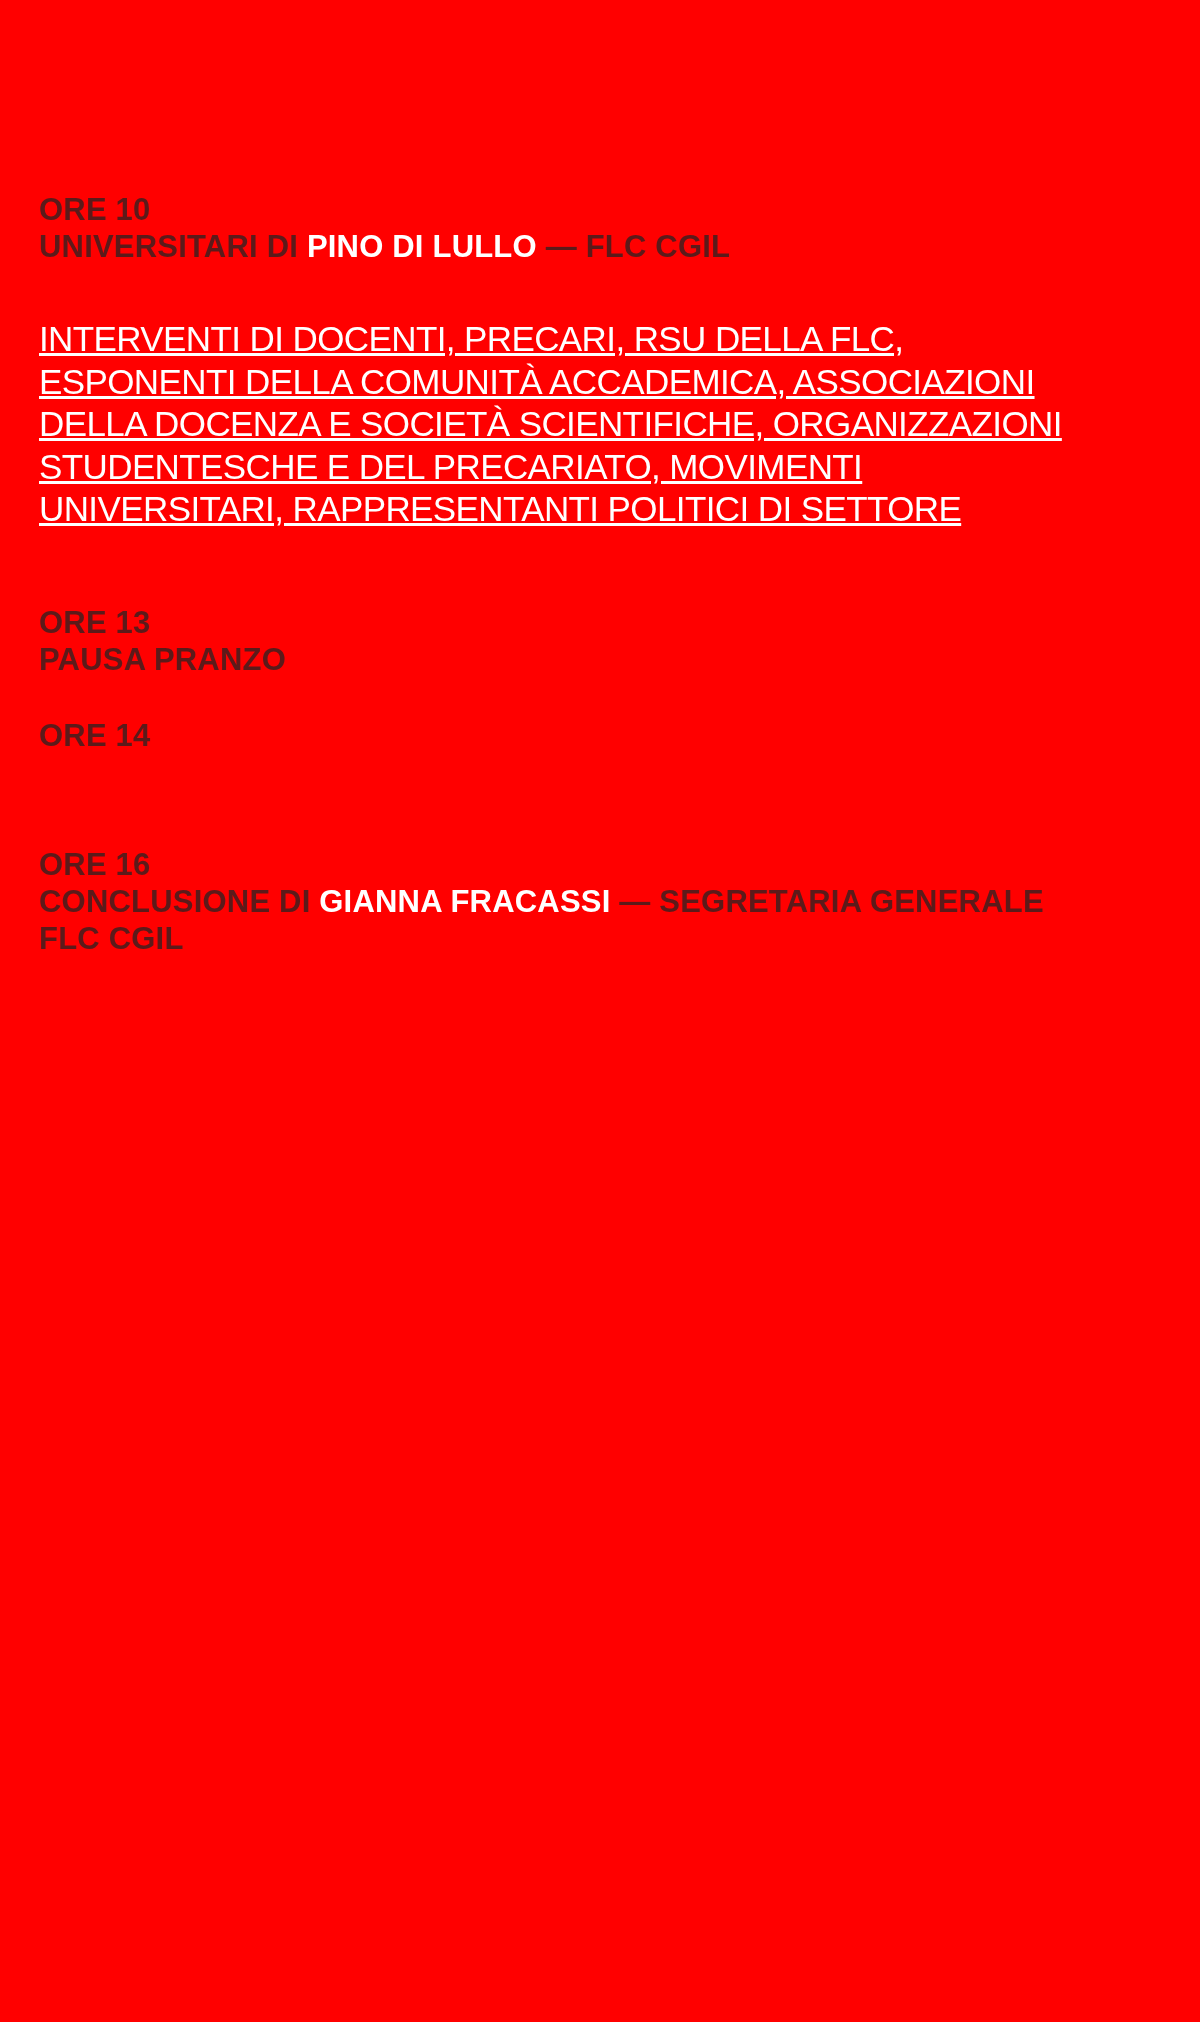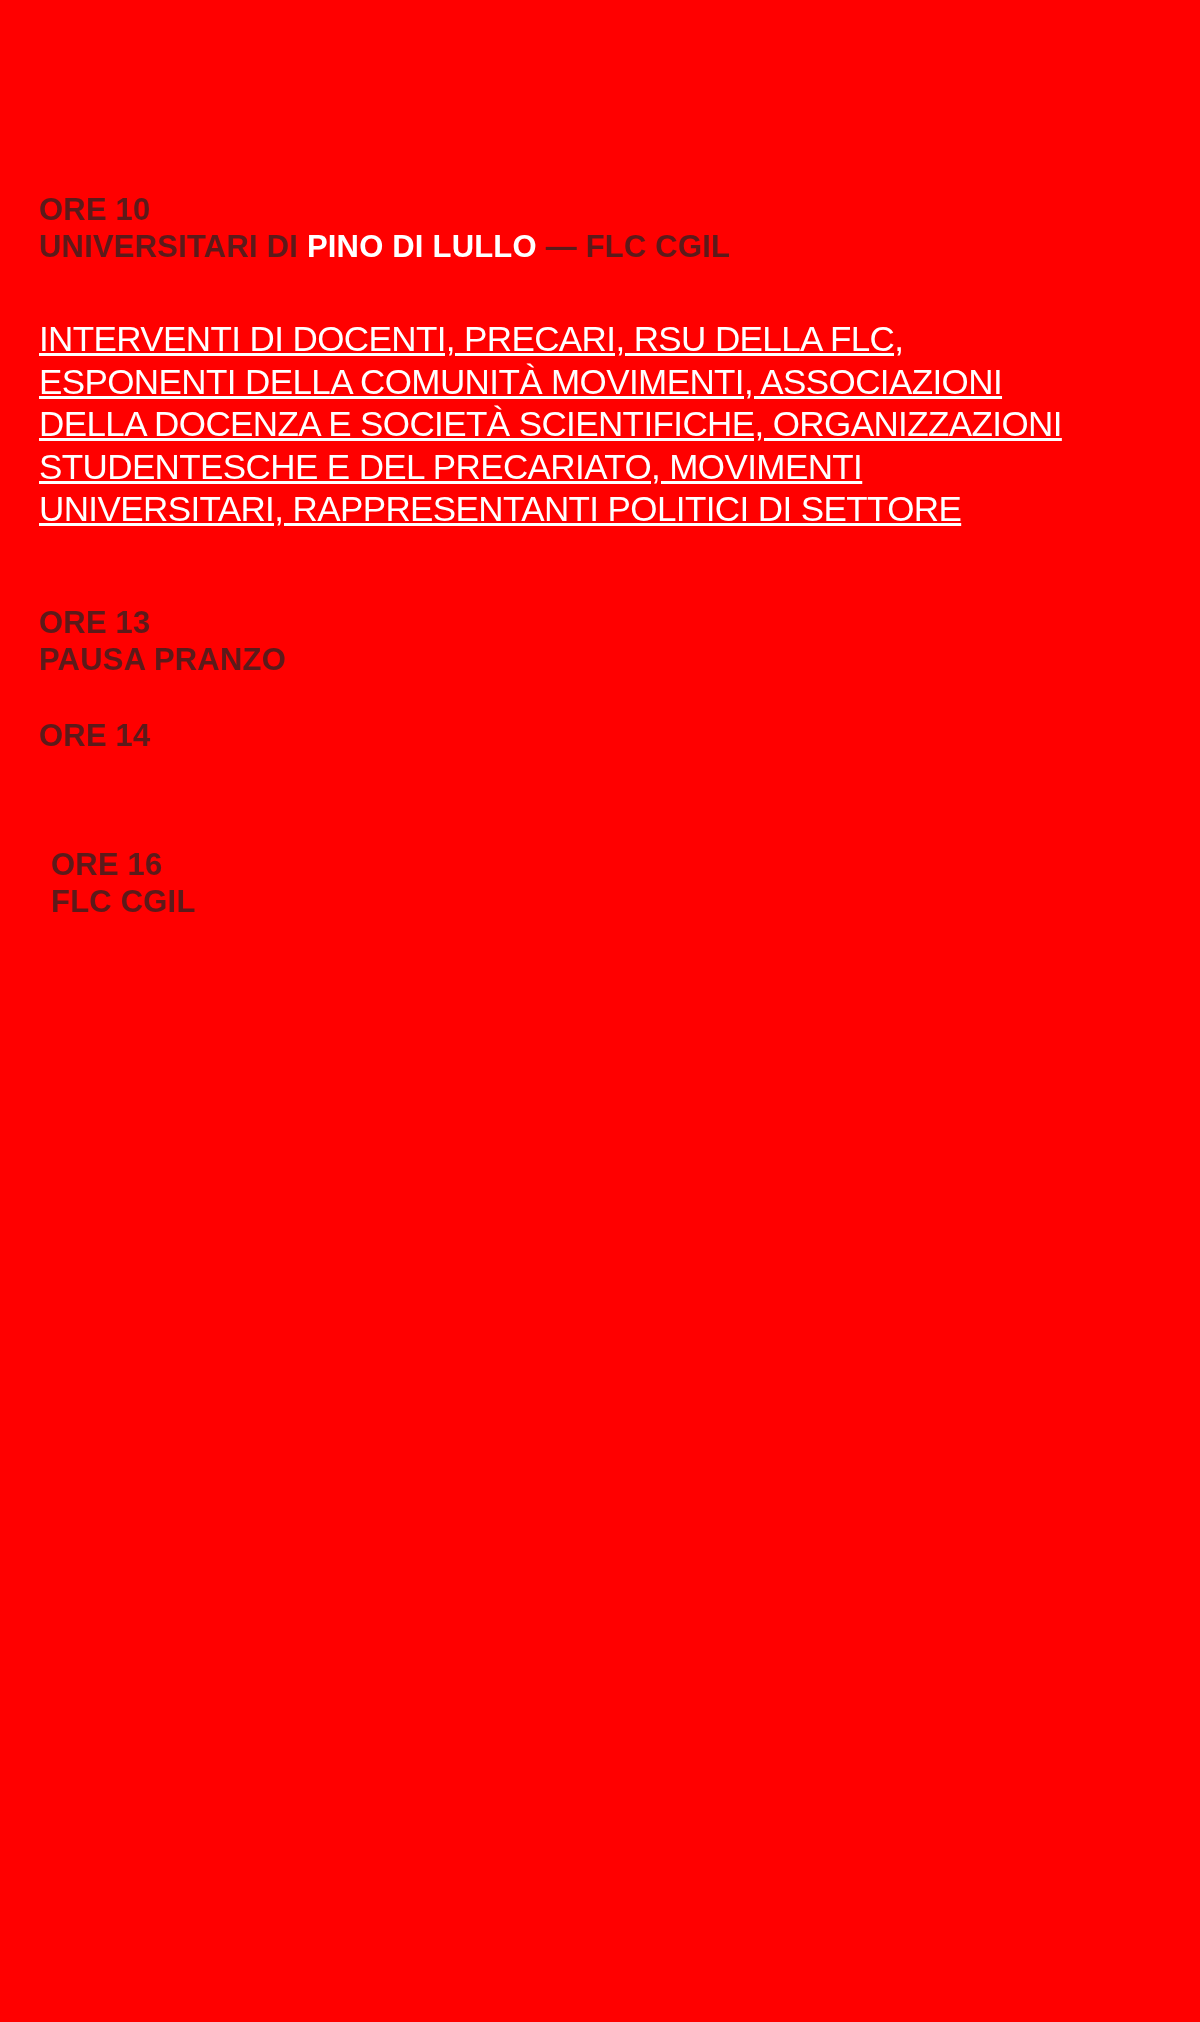--- a/index.html
+++ b/index.html
@@ -43,31 +43,32 @@
 </head>
 <body>
 
 <div class="block sched" style="top:191px;">
   <span class="line">ORE 10</span>
   <span class="line"><span>UNIVERSITARI DI </span><span class="hl">PINO DI LULLO</span><span> — FLC CGIL</span></span>
 </div>
 
 <div class="block para" style="top:318px;">
   <span class="line">INTERVENTI DI DOCENTI, PRECARI, RSU DELLA FLC,</span>
-  <span class="line">ESPONENTI DELLA COMUNITÀ MOVIMENTI, ASSOCIAZIONI</span>
+  <span class="line">ESPONENTI DELLA COMUNITÀ ACCADEMICA, ASSOCIAZIONI</span>
   <span class="line">DELLA DOCENZA E SOCIETÀ SCIENTIFICHE, ORGANIZZAZIONI</span>
   <span class="line">STUDENTESCHE E DEL PRECARIATO, MOVIMENTI</span>
   <span class="line">UNIVERSITARI, RAPPRESENTANTI POLITICI DI SETTORE</span>
 </div>
 
 <div class="block sched" style="top:604px;">
   <span class="line">ORE 13</span>
   <span class="line">PAUSA PRANZO</span>
 </div>
 
 <div class="block sched" style="top:717px;">
   <span class="line">ORE 14</span>
 </div>
 
-<div class="block sched" style="top:846px;margin-left:12px;">
+<div class="block sched" style="top:846px;">
   <span class="line">ORE 16</span>
+  <span class="line"><span>CONCLUSIONE DI </span><span class="hl">GIANNA FRACASSI</span><span> — SEGRETARIA GENERALE</span></span>
   <span class="line">FLC CGIL</span>
 </div>
 
 </body></html>

